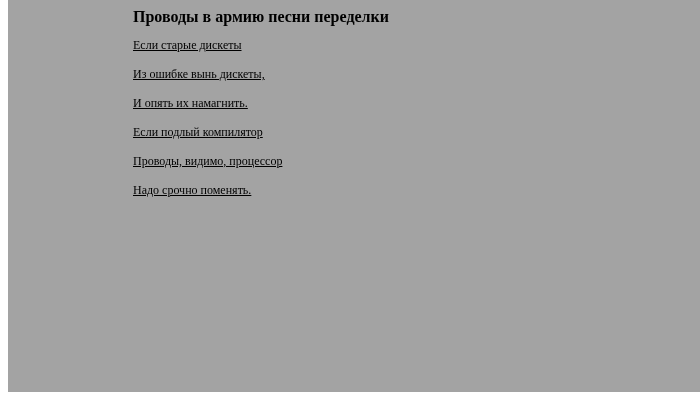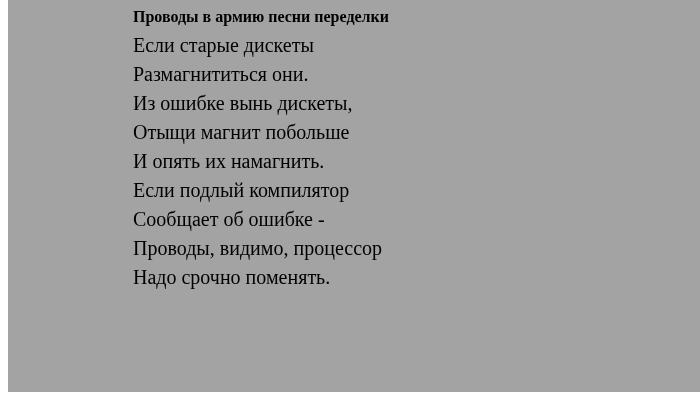--- a/index.html
+++ b/index.html
@@ -23,36 +23,34 @@
     top: 2px;
   }
   .title {
     font-size: 16px;
     font-weight: bold;
     line-height: 29px;
     margin: 0;
     white-space: nowrap;
   }
   .line {
-    font-size: 20px;
+    font-size: 12px;
     font-weight: normal;
     line-height: 29px;
     margin: 0;
     white-space: nowrap;
+    text-decoration: underline;
   }
 </style>
 </head>
 <body>
 
 <div class="page">
   <div class="content">
     <p class="title">Проводы в армию песни переделки</p>
     <p class="line">Если старые дискеты</p>
-    <p class="line">Размагнититься они.</p>
     <p class="line">Из ошибке вынь дискеты,</p>
-    <p class="line">Отыщи магнит побольше</p>
     <p class="line">И опять их намагнить.</p>
     <p class="line">Если подлый компилятор</p>
-    <p class="line">Сообщает об ошибке -</p>
     <p class="line">Проводы, видимо, процессор</p>
     <p class="line">Надо срочно поменять.</p>
   </div>
 </div>
 
 </body></html>

